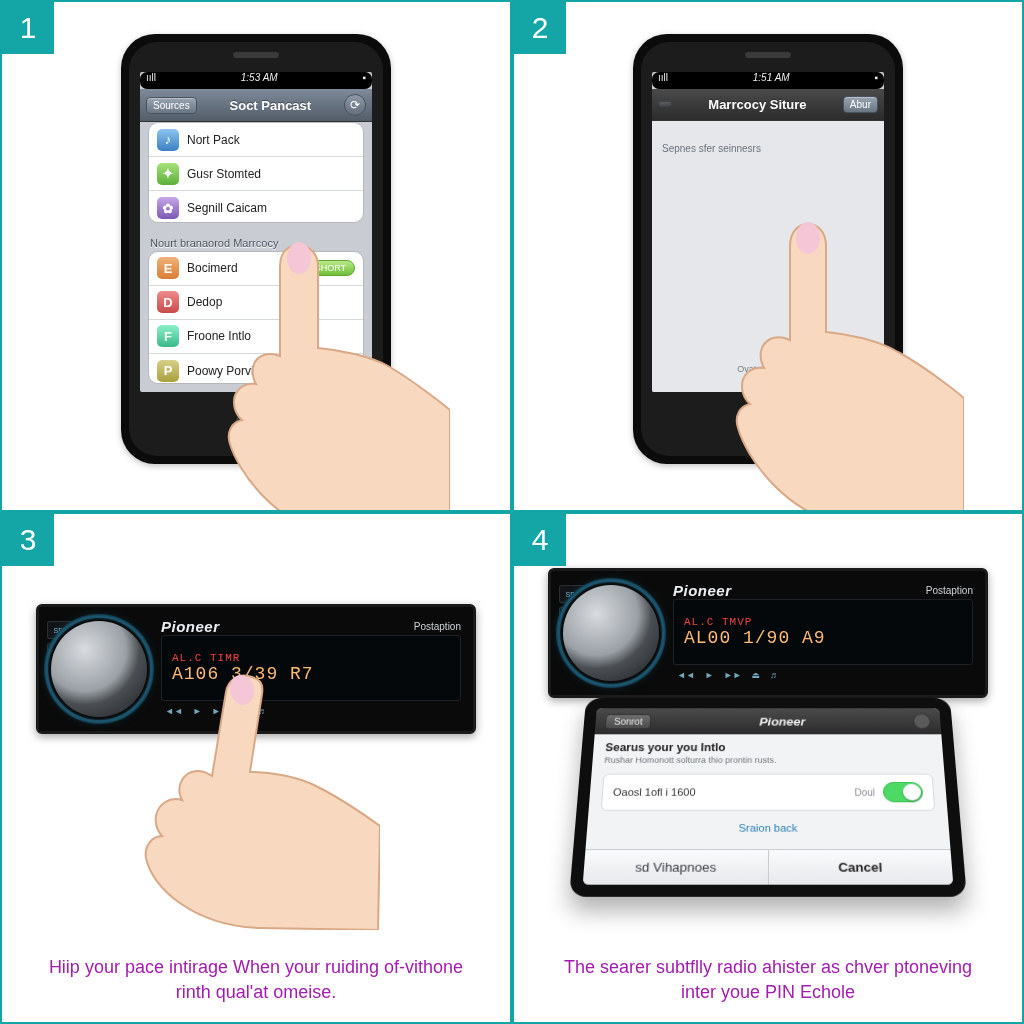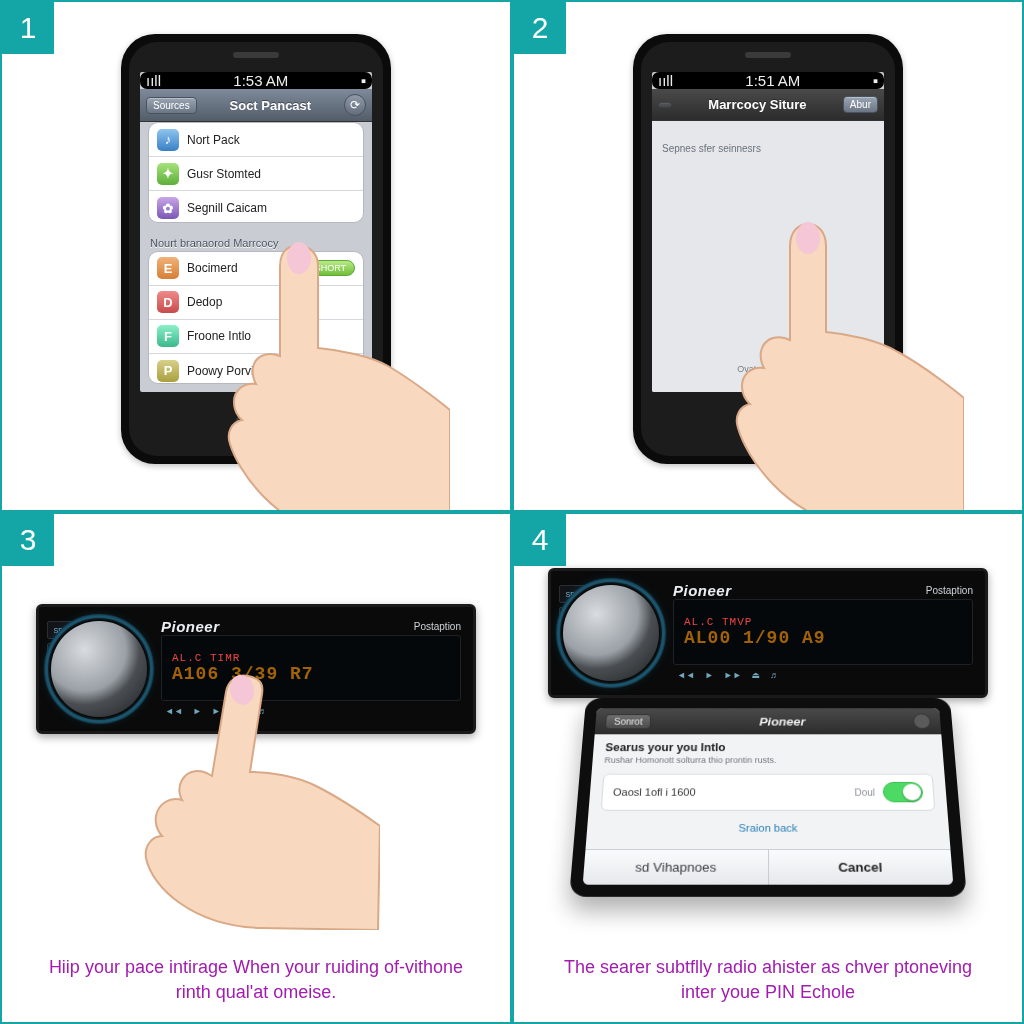--- a/index.html
+++ b/index.html
@@ -79,24 +79,24 @@
     display:flex;align-items:center;justify-content:center;
   }
   .home-btn::after{
     content:""; width:14px; height:14px;
     border:2px solid #666; border-radius:3px;
   }
 
   
   .ios-status {
     height: 18px; background:#000; color:#eee;
-    font-size:15px; display:flex; 
+    font-size:10px; display:flex; 
     padding: 0 6px; justify-content:space-between;border-radius:7px;
   }
-  .ios-status .mid{flex:1;text-align:center;}
+  .ios-status .mid{flex:1;text-align:center;font-style:italic;}
   .ios-nav {
     height: 34px;
     background: linear-gradient(#7e8a9a,#535d6a);
     border-bottom:1px solid #333;
     display:flex; align-items:center; justify-content:space-between;
     padding:0 6px; color:#fff; font-size:11px;
   }
   .ios-nav .btn{
     background:linear-gradient(#9aa5b3,#6b7684);
     border:1px solid #495260; border-radius:4px;
@@ -191,21 +191,21 @@
     color:#cfd3d8;font-size:10px;height:18px;
   }
   .brand{font-style:italic;font-weight:600;font-size:15px;color:#eaedf1;letter-spacing:.5px;}
   .lcd{
     flex:1;background:#05080a;border:1px solid #1e2226;border-radius:3px;
     color:#6fd7ff;font-family:"Courier New",monospace;
     padding:4px 10px;display:flex;flex-direction:column;justify-content:center;
     letter-spacing:1px;
   }
   .lcd .l1{font-size:11px;color:#ef4444;}
-  .lcd .l2{font-size:18px;font-weight:700;color:#a16207;}
+  .lcd .l2{font-size:18px;font-weight:400;color:#fdba74;}
   .face-bot{
     height:20px;display:flex;gap:10px;align-items:center;
     color:#8ccfe8;font-size:9px;padding:0 4px;
   }
   .face-bot span{opacity:.8;}
   .side-btns{
     position:absolute;left:8px;top:14px;
     width:28px;display:flex;flex-direction:column;gap:4px;
   }
   .side-btns div{

